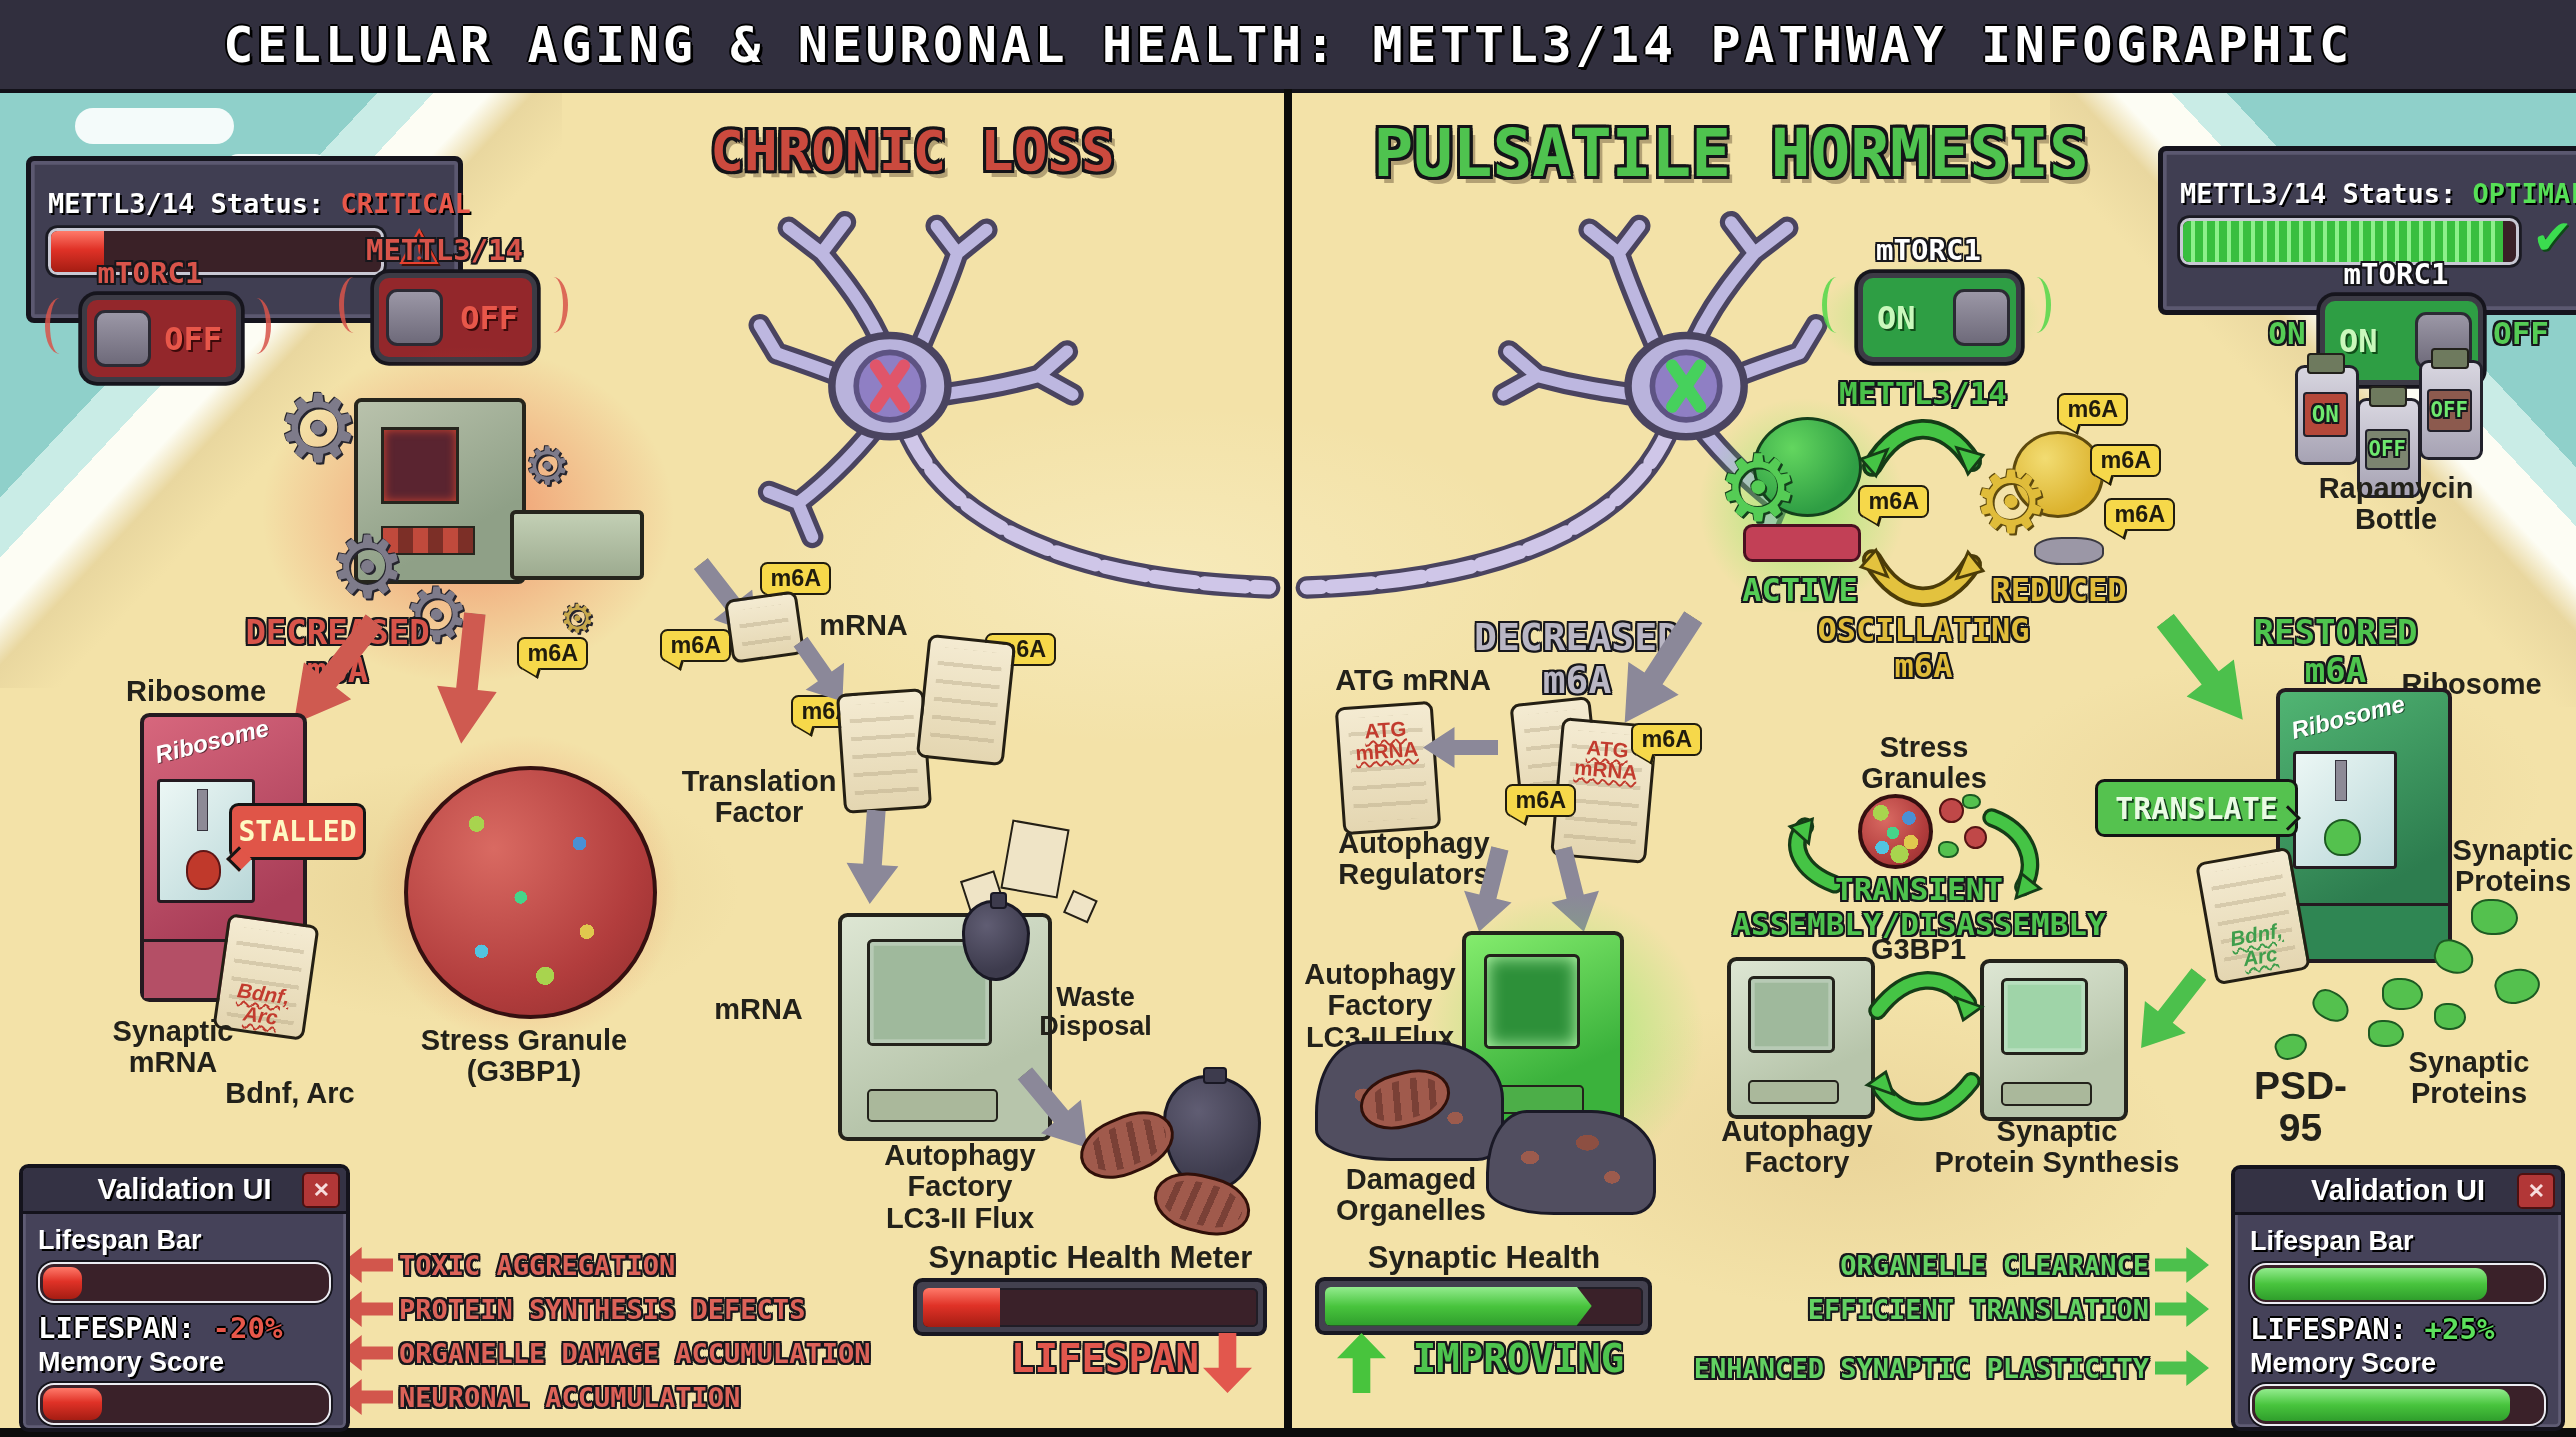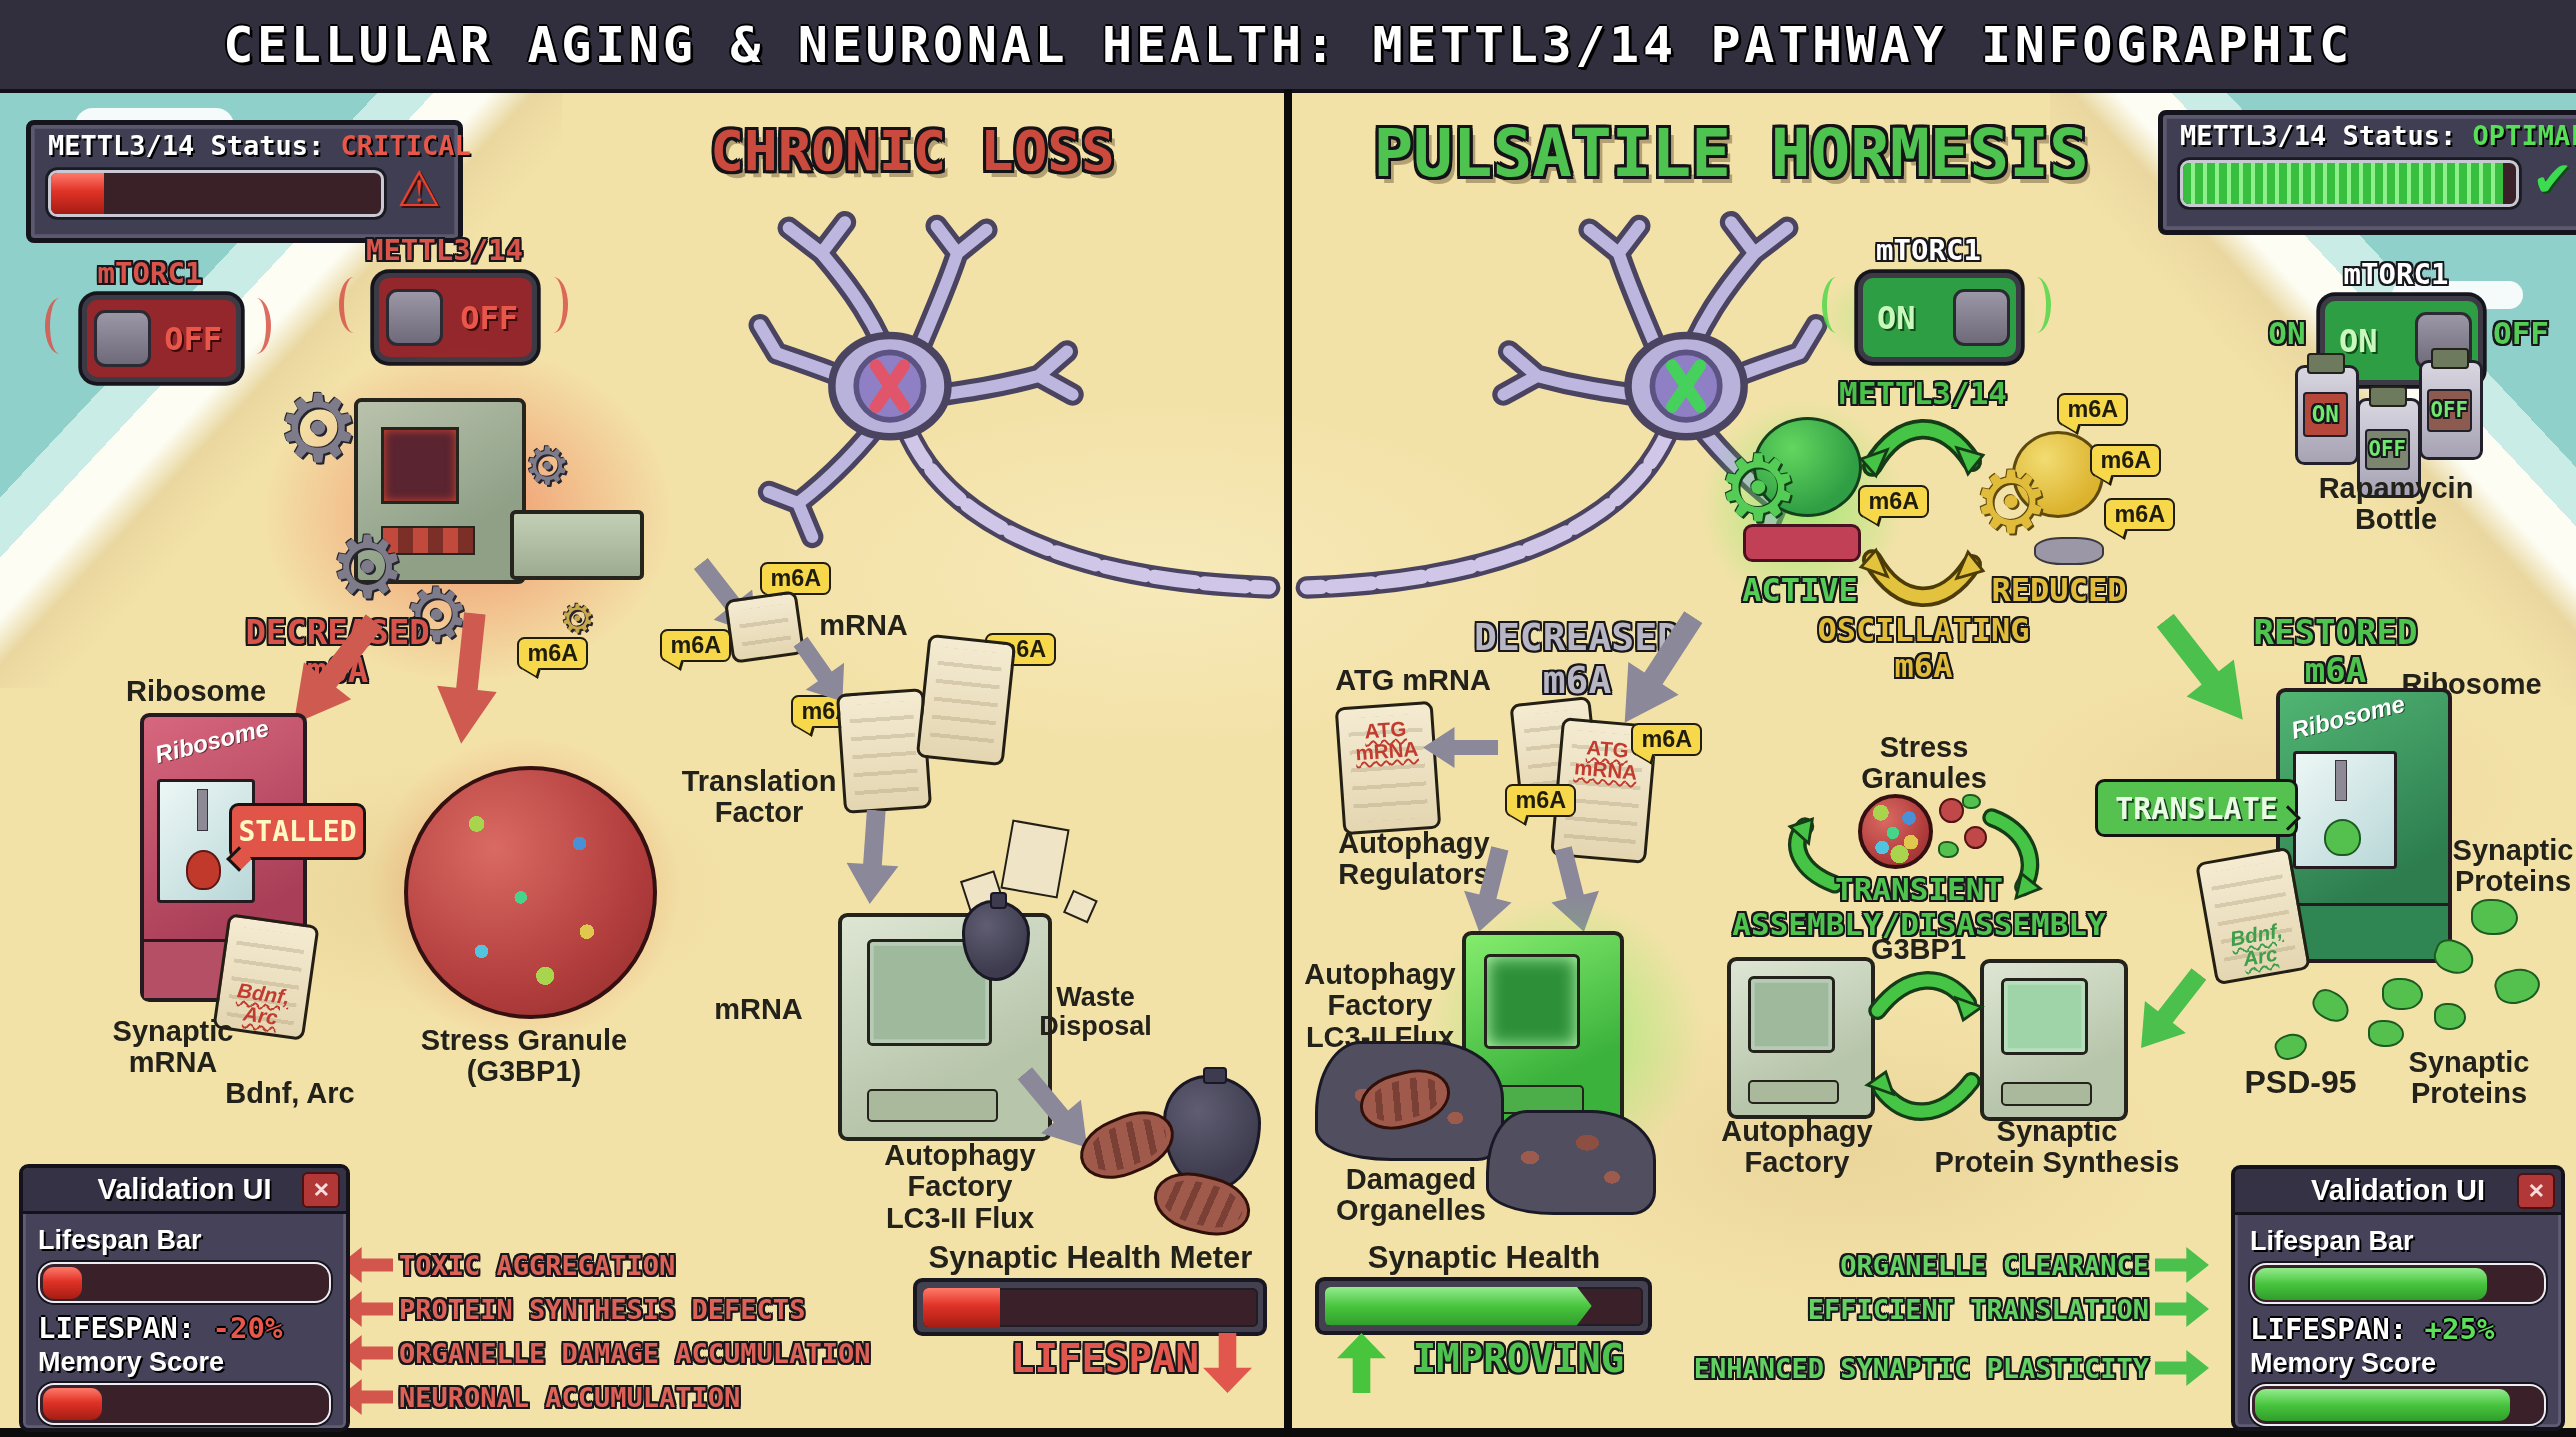--- a/index.html
+++ b/index.html
@@ -22,21 +22,21 @@
          2.8px 2.8px 0 #141418,-2.8px -2.8px 0 #141418,2.8px -2.8px 0 #141418,-2.8px 2.8px 0 #141418,5.6px 6.6px 0 rgba(60,40,20,.35);}
   
   #topbar{position:absolute;left:0;top:0;width:2576px;height:89px;background:#312f3e;
       border-bottom:4.7px solid #121119;display:flex;align-items:center;justify-content:center;}
   #topbar .t{font-family:"DejaVu Sans Mono",monospace;font-weight:bold;font-size:50px;color:#fff;
       letter-spacing:3.7px;text-shadow:2.8px 2.8px 0 #000,-1.9px 0 0 #000,0 1.9px 0 #000,1.9px 0 0 #000,0 -1.9px 0 #000;}
   
   .water{position:absolute;}
   
   .statusbox{position:absolute;background:#403e52;border:5.6px solid #15141d;border-radius:8px;
-      box-shadow:inset 0 0 0 3.7px #5b5870;padding:5px 17px;}
+      box-shadow:inset 0 0 0 3.7px #5b5870;padding:27px 17px;margin-top:36px;}
   .statusbox .row1{font-family:"DejaVu Sans Mono",monospace;font-weight:bold;font-size:27px;color:#fff;
       white-space:nowrap;text-shadow:1.9px 1.9px 0 #000;}
   .sbar{margin-top:9.4px;height:41px;background:#3a2127;border:3.7px solid #c9c9d4;border-radius:9.4px;
       box-shadow:0 0 0 2.8px #1a1a22;overflow:hidden;position:relative;}
   .sbar .fill{height:100%;}
   .fill-red{background:linear-gradient(#ff7a6a,#e03227 45%,#a51d13);}
   .fill-grnwave{background:repeating-linear-gradient(90deg,#39bf3f 0 8.4px,#8df08b 8.4px 12px);}
   .fill-grn{background:linear-gradient(#93ec8e,#48c43d 50%,#2f9e2c);}
   
   .toggle{position:absolute;display:flex;align-items:center;justify-content:space-between;
@@ -585,21 +585,21 @@
   <div class="lbl" style="left:2438px;top:835px;width:150px;font-size:29px;">Synaptic
 Proteins</div>
   <div class="blob" style="left:2471px;top:899px;width:43px;height:32px;"></div>
   <div class="blob" style="left:2434px;top:941px;width:36px;height:28px;transform:rotate(20deg);"></div>
   <div class="blob" style="left:2495px;top:969px;width:41px;height:30px;transform:rotate(-15deg);"></div>
   <div class="blob" style="left:2382px;top:978px;width:37px;height:28px;"></div>
   <div class="blob" style="left:2312px;top:992px;width:34px;height:24px;transform:rotate(30deg);"></div>
   <div class="blob" style="left:2368px;top:1020px;width:32px;height:22.5px;"></div>
   <div class="blob" style="left:2275px;top:1034px;width:28px;height:20.6px;transform:rotate(-20deg);"></div>
   <div class="blob" style="left:2434px;top:1003px;width:28px;height:22.5px;"></div>
-  <div class="lbl" style="left:2235px;top:1065px;width:131px;font-size:32px;">PSD-95</div>
+  <div class="lbl" style="left:2235px;top:1065px;width:131px;font-size:39px;">PSD-95</div>
   <div class="lbl" style="left:2394px;top:1047px;width:150px;font-size:29px;">Synaptic
 Proteins</div>
 
   <div class="abs" style="left:1582px;top:1243px;width:618px;">
     <div class="fxrow" style="justify-content:flex-end;">
       <span class="fxtext grn-fx o-dark">ORGANELLE CLEARANCE</span>
       <div class="arrow" style="position:relative;width:36px;height:54px;background:#4cc04c;transform:rotate(-90deg);flex:0 0 auto;"></div>
       </div>
     <div class="fxrow" style="justify-content:flex-end;">
       <span class="fxtext grn-fx o-dark">EFFICIENT TRANSLATION</span>

